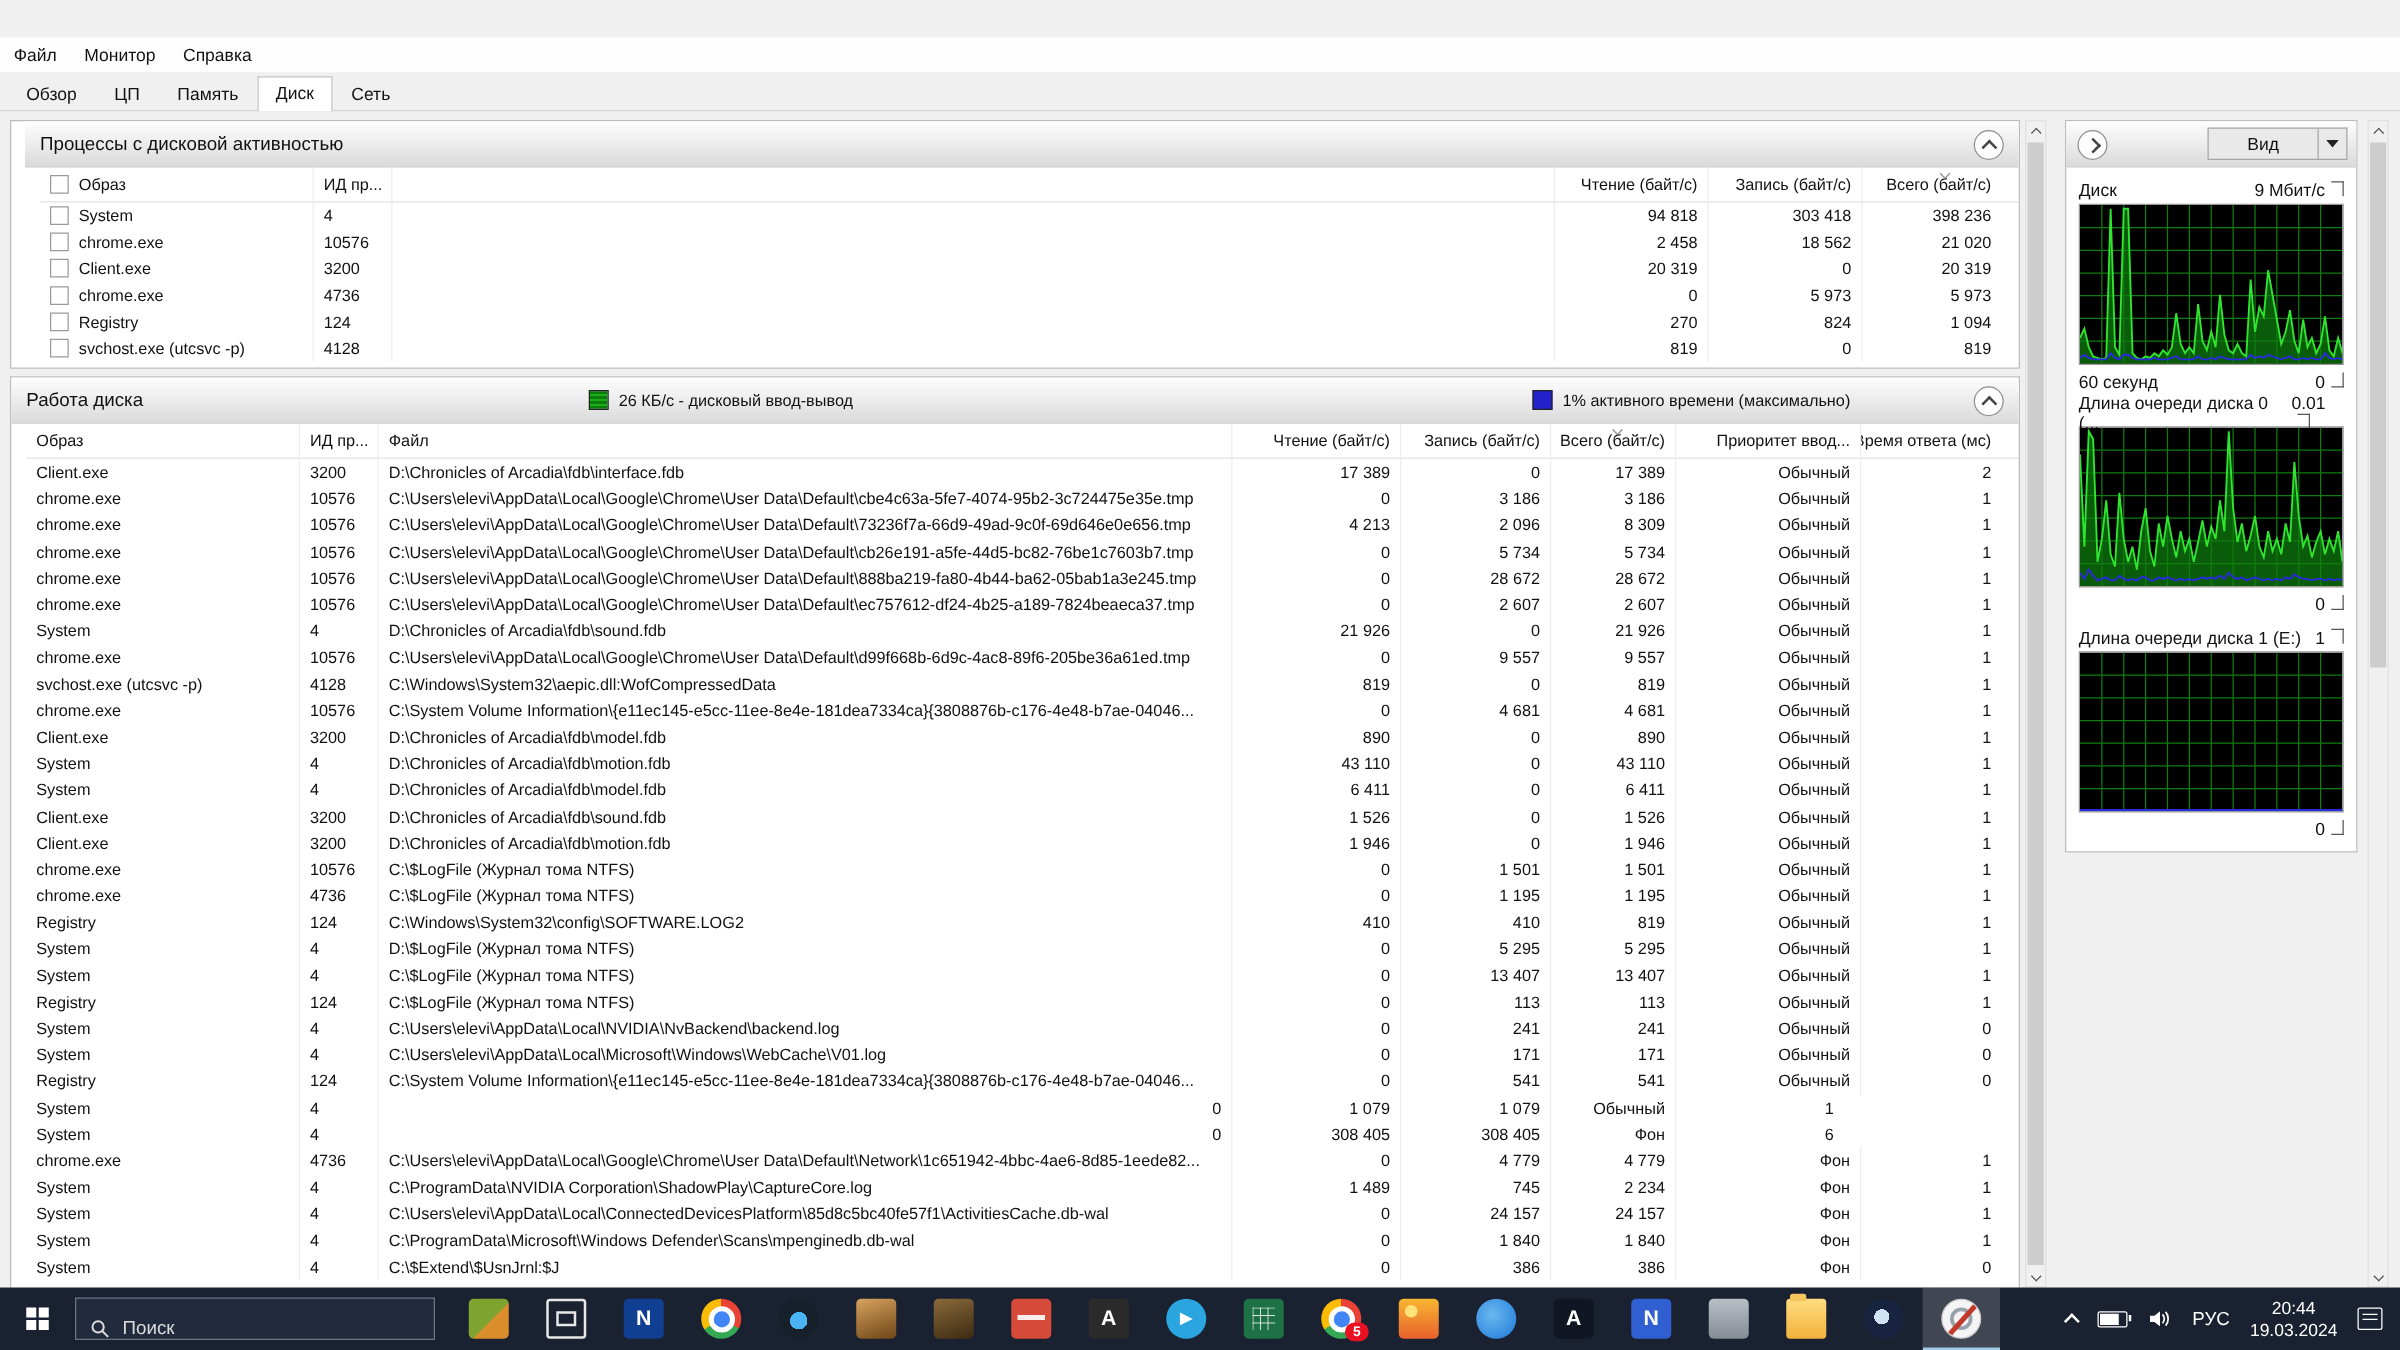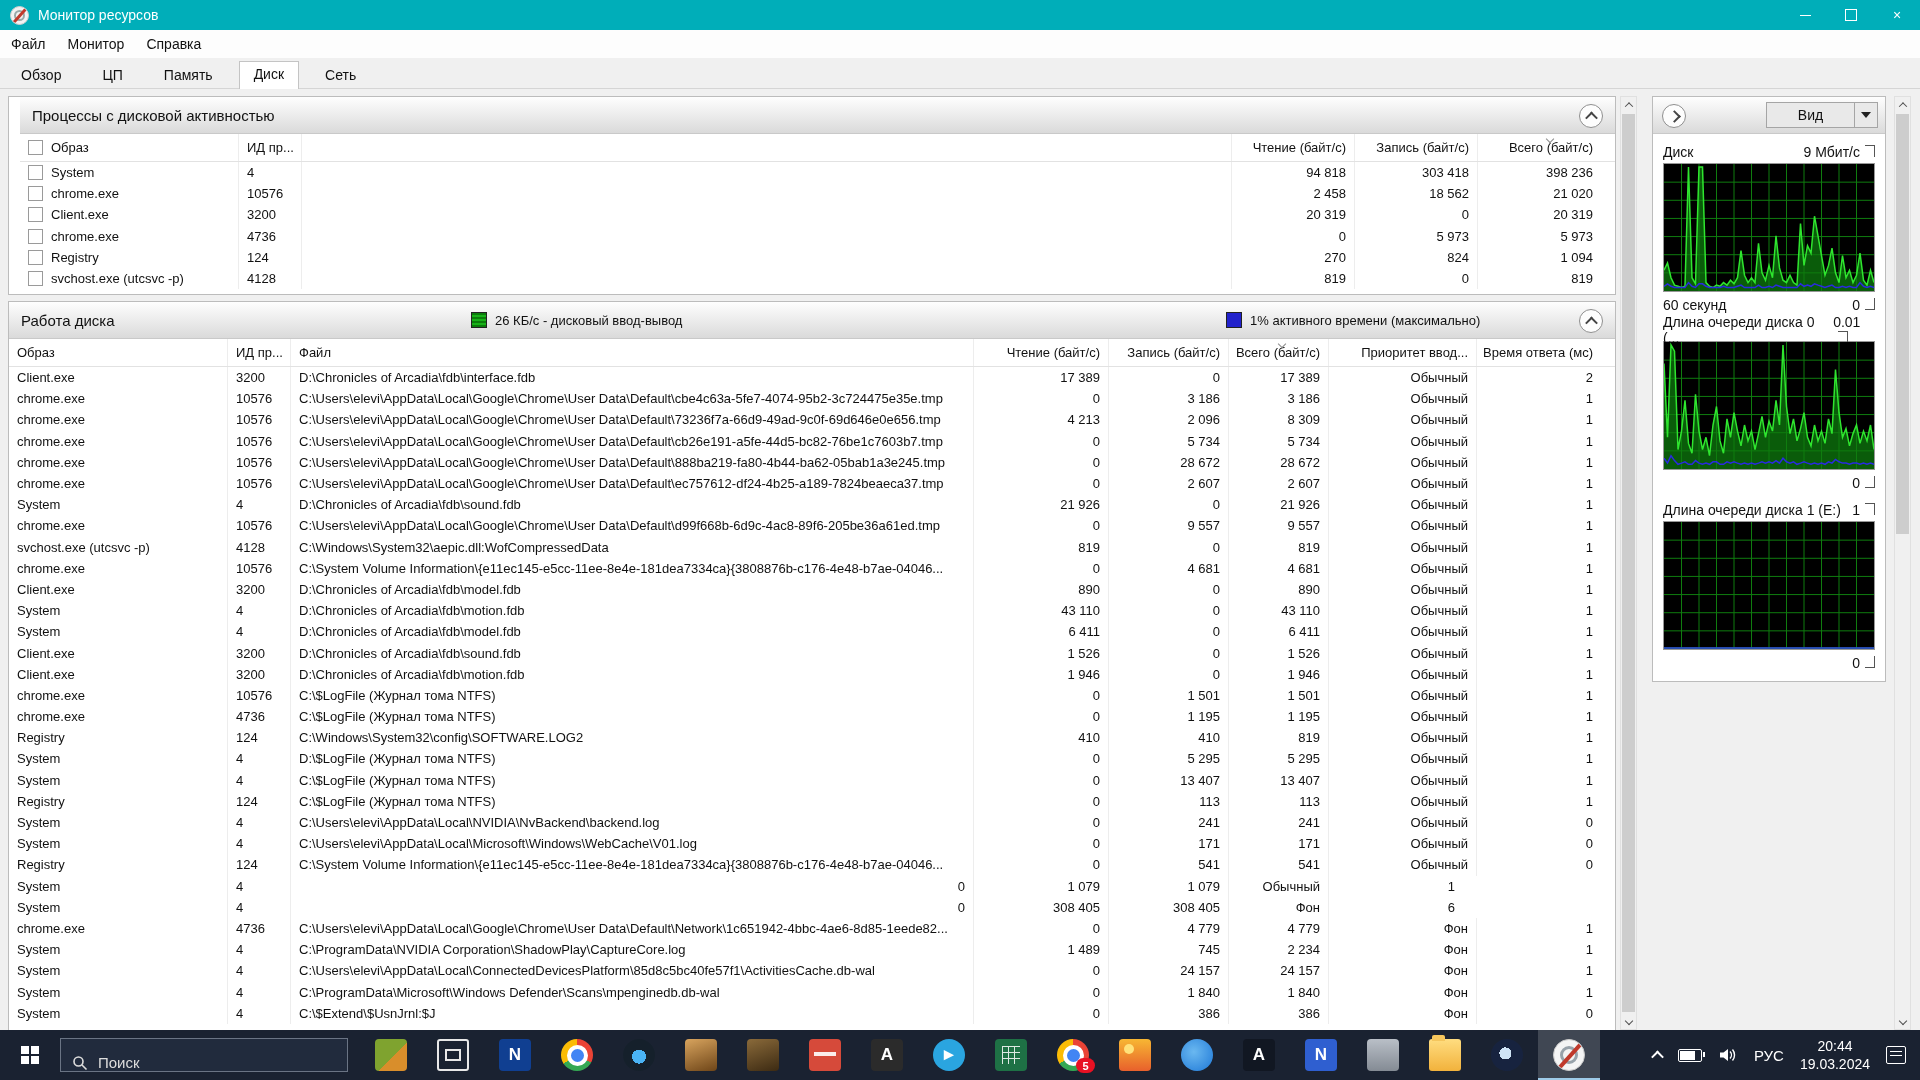--- a/index.html
+++ b/index.html
@@ -14,21 +14,21 @@
   .app-ico::after{content:'';position:absolute;left:7px;top:0;width:3px;height:18px;background:#c0392b;transform:rotate(42deg);}
   .tb-title{font-size:14px;}
   .wbtns{margin-left:auto;display:flex;height:30px;}
   .wbtn{width:46px;height:30px;display:flex;align-items:center;justify-content:center;color:#fff;font-size:14px;}
   .wbtn .mini{width:11px;height:1px;background:#fff;}
   .wbtn .maxi{width:10px;height:10px;border:1px solid #fff;}
   
   .menubar{position:absolute;left:0;top:30px;width:1920px;height:28px;background:#fdfdfd;display:flex;align-items:center;font-size:14px;}
   .menu-item{padding:0 11px;}
   .tabstrip{position:absolute;left:0;top:58px;width:1920px;height:31px;background:#f0f0f0;
-    border-bottom:1px solid #d5d5d5;display:flex;align-items:flex-end;padding-left:6px;box-sizing:border-box;gap:11px;}
+    border-bottom:1px solid #d5d5d5;display:flex;align-items:flex-end;padding-left:6px;box-sizing:border-box;}
   .tab{font-size:14px;padding:4px 14px 5px 14px;border:1px solid transparent;border-bottom:none;color:#111;}
   .tab.active{background:#fff;border-color:#c4c4c4;position:relative;margin-bottom:-1px;padding-bottom:7px;}
   
   .panel{position:absolute;left:8px;width:1608px;background:#fff;border:1px solid #bcbcbc;box-sizing:border-box;overflow:hidden;}
   #panel1{top:96px;height:199px;padding-left:11px;}
   #panel2{top:301px;height:729px;border-bottom:none;}
   .phead{height:36px;background:linear-gradient(#fefefe,#dadada);border-bottom:1px solid #c9c9c9;
     display:flex;align-items:center;padding:0 12px;font-size:15px;position:relative;}
   .collapse-btn{position:absolute;right:12px;top:7px;width:22px;height:22px;border:1px solid #8f8f8f;border-radius:50%;
     background:#fdfdfd;display:flex;align-items:center;justify-content:center;}
@@ -36,21 +36,21 @@
   .chev.up{transform:rotate(-135deg) translate(-1px,-1px);}
   .chev.right{transform:rotate(-45deg);}
   .chev.down{transform:rotate(45deg);}
   .legend{position:absolute;top:0;height:36px;display:flex;align-items:center;font-size:13px;font-weight:normal;}
   .legend .sw{width:14px;height:14px;margin-right:8px;border:1px solid #222;flex:none;}
   #legend-io{left:462px;}
   #legend-io .sw{background:repeating-linear-gradient(0deg,#0b7c0b 0 2px,#18b218 2px 4px);}
   #legend-active{left:1217px;}
   #legend-active .sw{background:#2222cc;}
   
-  .thead,.trow{display:grid;align-items:center;}
+  .thead,.trow{display:grid;align-items:center;margin-left:12px;}
   .t1{grid-template-columns:219px 63px 930px 123px 123px 1fr;}
   .t2{grid-template-columns:219px 63px 683px 135px 120px 100px 148px 1fr;}
   .thead{height:27px;border-bottom:1px solid #e2e2e2;font-size:13px;}
   .trow{height:21.2px;font-size:13px;}
   .cell{padding:0 8px;white-space:nowrap;overflow:hidden;display:flex;align-items:center;height:100%;
     border-right:1px solid #ededed;position:relative;box-sizing:border-box;}
   .cell.last{border-right:none;padding-right:22px;}
   .num{justify-content:flex-end;}
   .cb{width:13px;height:13px;border:1px solid #9a9a9a;background:#fff;margin-right:8px;flex:none;}
   .sortmark{position:absolute;top:2px;left:50%;width:5px;height:5px;border-right:1px solid #8a8a8a;
@@ -117,33 +117,20 @@
   .lang{font-size:15px;color:#fff;}
   .clock{font-size:14px;line-height:1.3;text-align:center;color:#fff;}
   .notif{width:18px;height:16px;border:1px solid #fff;border-radius:2px;position:relative;margin-right:6px;}
   .notif::after{content:'';position:absolute;left:3px;right:3px;top:4px;height:1px;background:#fff;box-shadow:0 4px 0 #fff;}
 </style>
 </head>
 <body>
 
 <div id="screen">
 
-  <div class="titlebar">
-    <span class="app-ico"></span>
-    <span class="tb-title">Монитор ресурсов</span>
-    <div class="wbtns">
-      <div class="wbtn">
-          <span class="mini"></span>
-        </div>
-      <div class="wbtn">
-          <span class="maxi"></span>
-        </div>
-      <div class="wbtn">×</div>
-    </div>
-  </div>
 
   <div class="menubar" id="menubar">
       <div class="menu-item">Файл</div>
       <div class="menu-item">Монитор</div>
       <div class="menu-item">Справка</div>
     </div>
 
   <div class="tabstrip" id="tabs">
       <div class="tab">Обзор</div>
       <div class="tab">ЦП</div>

